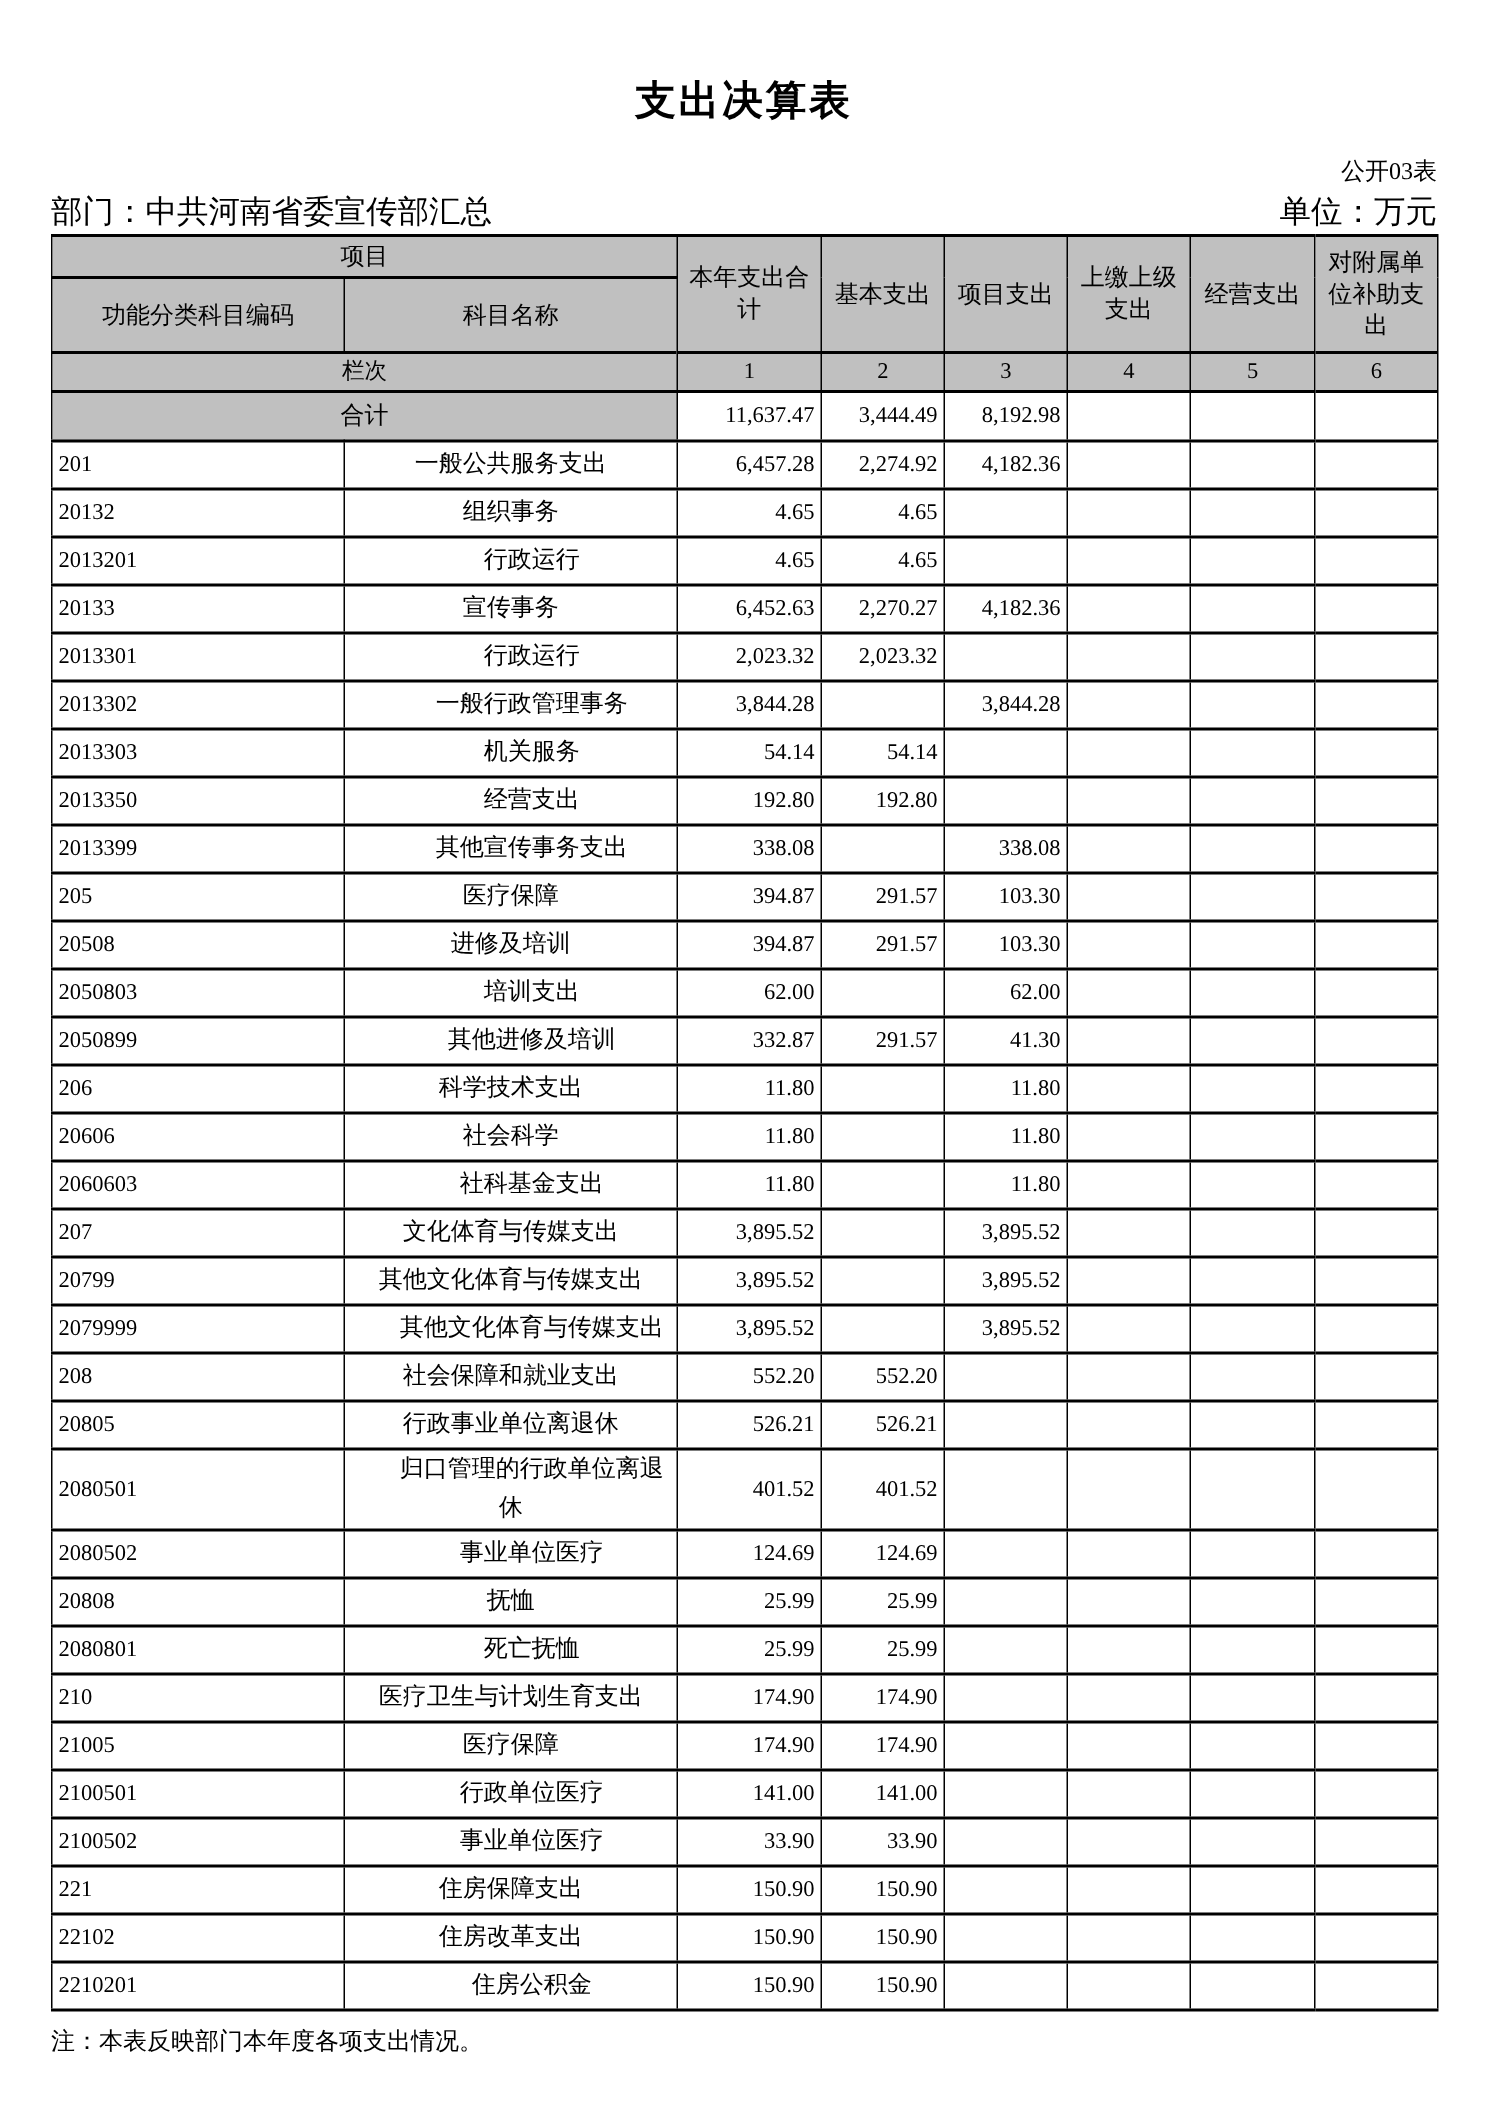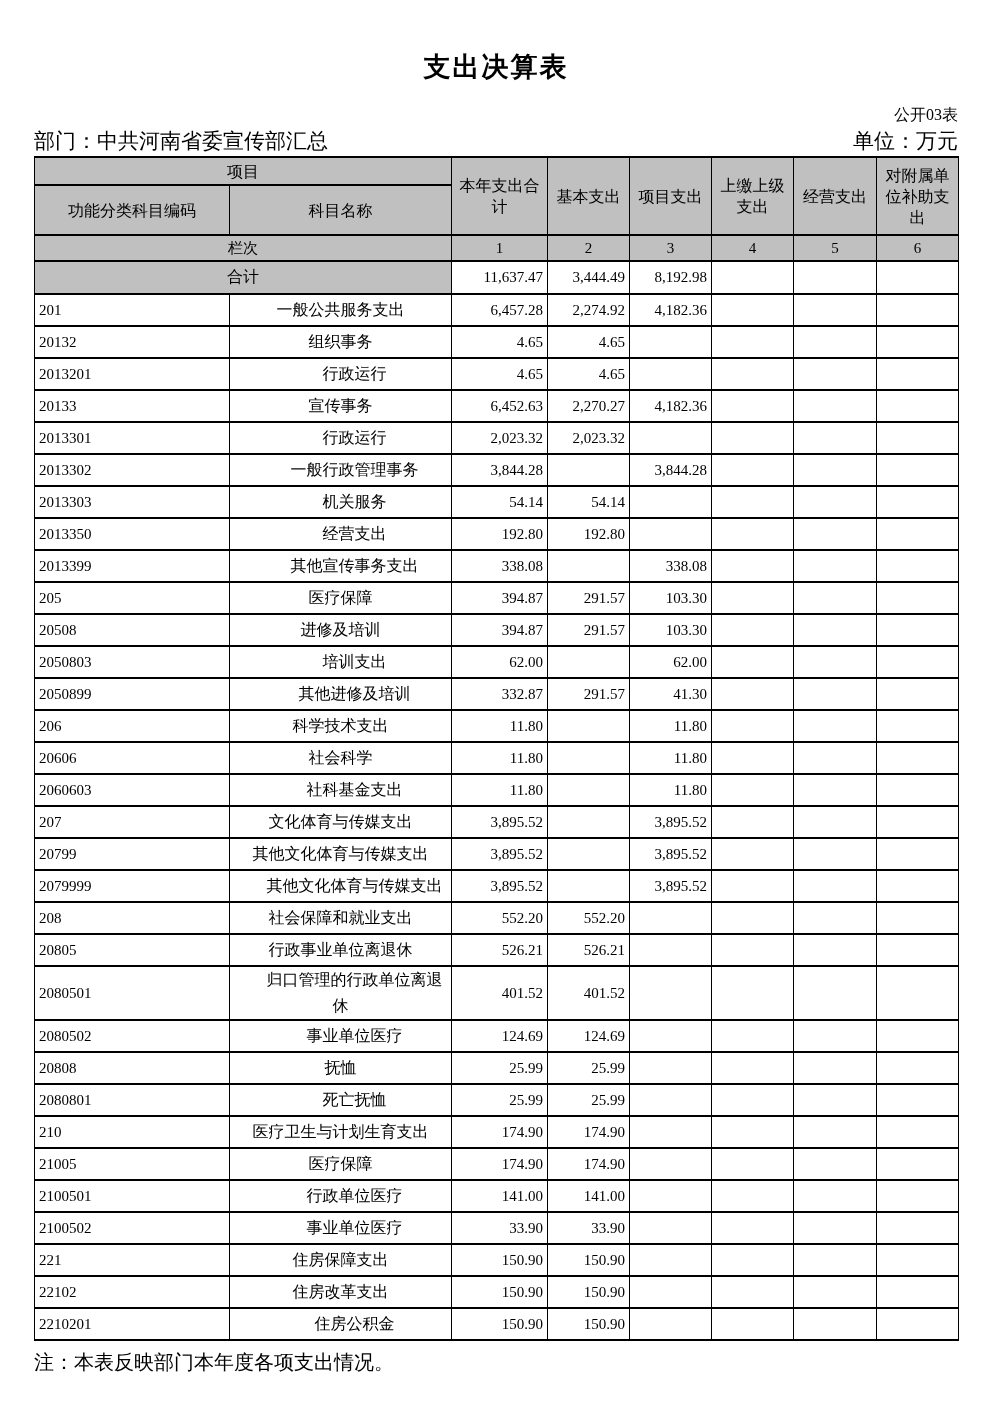--- a/index.html
+++ b/index.html
@@ -82,21 +82,21 @@
   }
   tr.indent td.name { text-indent: 28px; }
   td.num {
     text-align: right;
     font-size: 15px;
     padding: 0 4px;
     vertical-align: middle;
     white-space: nowrap;
   }
   .note {
-    font-size: 20px;
+    font-size: 16px;
     margin-top: 11px;
     line-height: 20px;
   }
 </style>
 </head>
 <body>
 
 <div class="page">
 
   <h1 class="title">支出决算表</h1>

